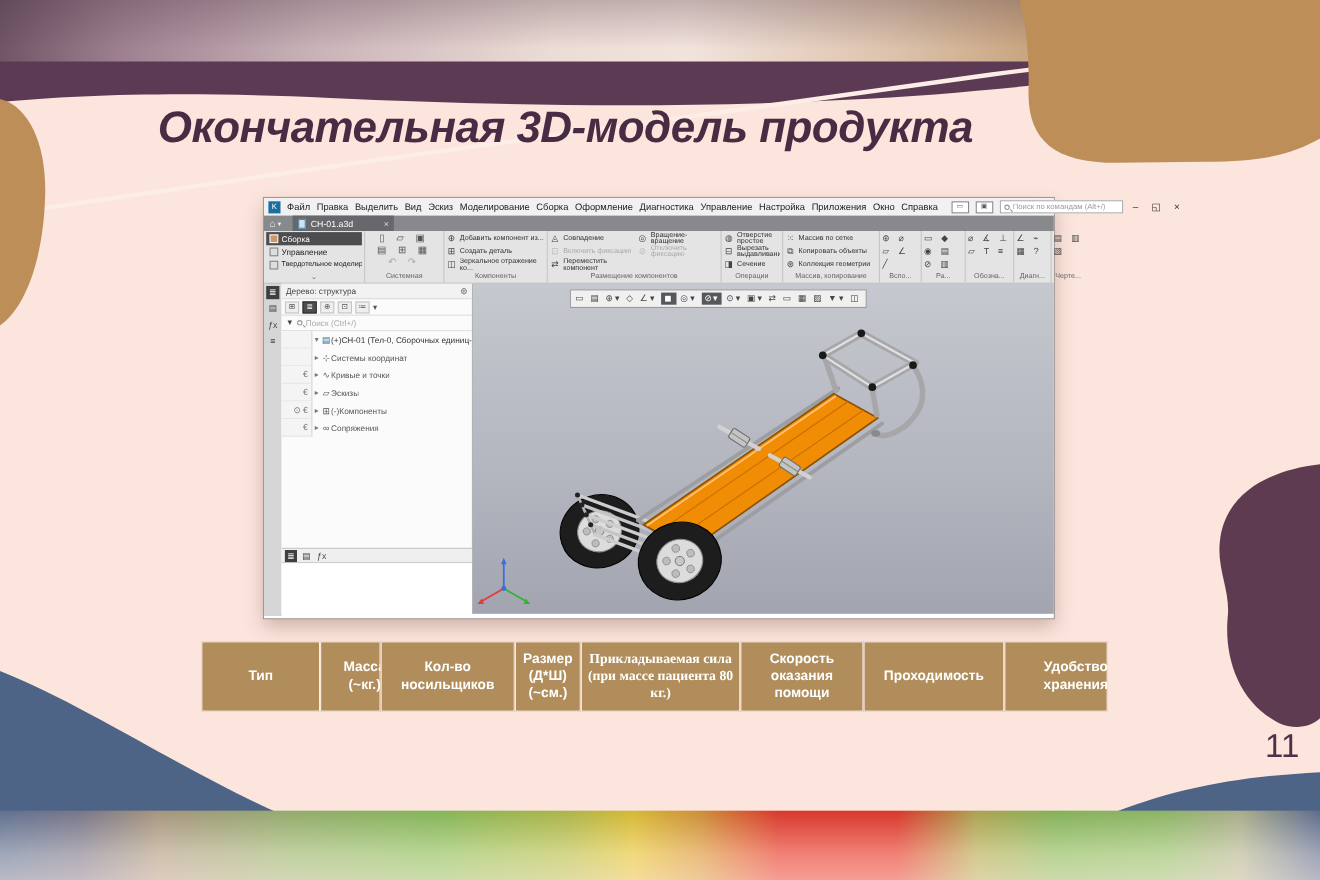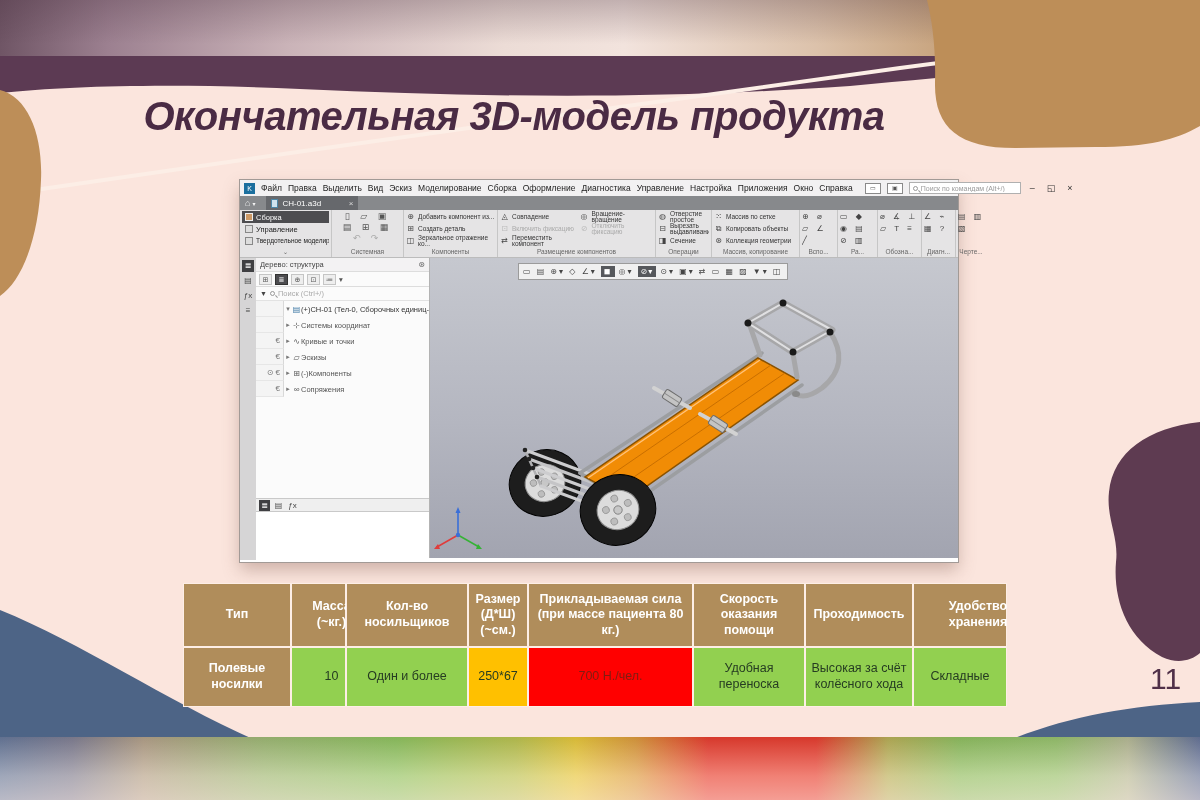--- a/index.html
+++ b/index.html
@@ -93,21 +93,21 @@
   #model { position:absolute; left:0; top:0; }
 
   
   #spec { left:183px; top:583px; width:834px; height:124px; display:flex; flex-direction:column; font-size:12.5px; }
   .hrow { height:64px; display:flex; } .drow { height:60px; display:flex; }
   .cell { border:1.5px solid #fdeee6; display:flex; align-items:center; justify-content:center; text-align:center;
     padding:2px 4px; line-height:1.25; }
   .hcell { color:#fff; font-weight:700; }
   .dcell { color:#263c22; }
   .c0 { width:108px; } .c1 { width:55px;padding-left:30px; } .c2 { width:122px; } .c3 { width:60px; }
-  .c4 { width:165px; } .c5 { width:112px; } .c6 { width:108px; } .c7 { width:94px; }
+  .c4 { width:145px;font-family:Liberation Serif, serif; } .c5 { width:112px; } .c6 { width:128px; } .c7 { width:94px; }
   .d0 { color:#fff; font-weight:700; }
   .d4 { color:#7e1d12; }
 </style>
 </head>
 <body>
 
 <div id="topband" class="abs"></div>
 
 <svg id="decor" class="abs" viewBox="0 0 1200 800">
   <path fill="#5c3a53" d="M0,56 L1200,56 L1200,72 C1060,64 960,76 850,86 C650,100 480,97 300,89 C170,83 70,86 0,93 Z"></path>
@@ -481,23 +481,13 @@
   <div class="hrow">
     <div class="cell hcell c0" style="background-color: rgb(176, 141, 91);">Тип</div>
     <div class="cell hcell c1" style="background-color: rgb(176, 141, 91);">Масса (~кг.)</div>
     <div class="cell hcell c2" style="background-color: rgb(176, 141, 91);">Кол-во носильщиков</div>
     <div class="cell hcell c3" style="background-color: rgb(176, 141, 91);">Размер (Д*Ш) (~см.)</div>
     <div class="cell hcell c4" style="background-color: rgb(176, 141, 91);">Прикладываемая сила (при массе пациента  80 кг.)</div>
     <div class="cell hcell c5" style="background-color: rgb(176, 141, 91);">Скорость оказания помощи</div>
     <div class="cell hcell c6" style="background-color: rgb(176, 141, 91);">Проходимость</div>
     <div class="cell hcell c7" style="background-color: rgb(176, 141, 91); padding-left: 40px;">Удобство хранения</div>
   </div>
-  <div class="drow">
-    <div class="cell dcell c0 d0" style="background-color: rgb(176, 141, 91);">Полевые носилки</div>
-    <div class="cell dcell c1" style="background-color: rgb(146, 208, 80);">10</div>
-    <div class="cell dcell c2" style="background-color: rgb(146, 208, 80);">Один и более</div>
-    <div class="cell dcell c3" style="background-color: rgb(255, 192, 0);">250*67</div>
-    <div class="cell dcell c4 d4" style="background-color: rgb(255, 0, 0);">700 Н./чел.</div>
-    <div class="cell dcell c5" style="background-color: rgb(146, 208, 80);">Удобная переноска</div>
-    <div class="cell dcell c6" style="background-color: rgb(146, 208, 80);">Высокая за счёт колёсного хода</div>
-    <div class="cell dcell c7" style="background-color: rgb(146, 208, 80);">Складные</div>
-  </div>
 </div>
 
 </body></html>

